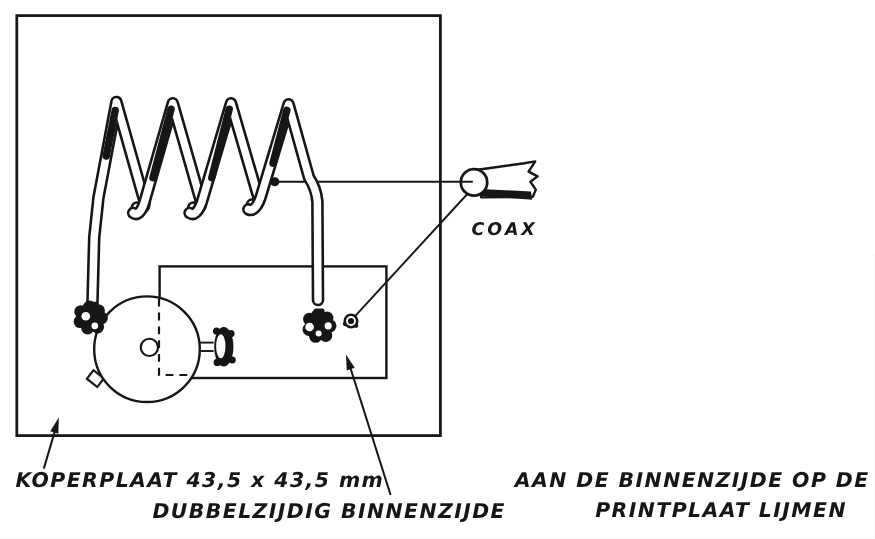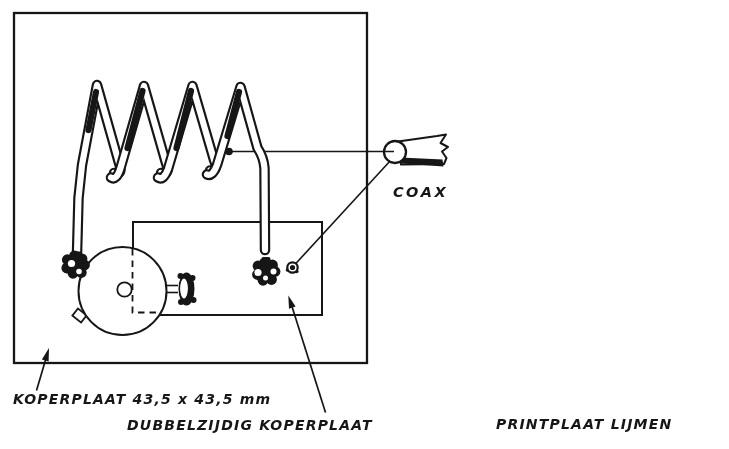--- a/index.html
+++ b/index.html
@@ -10,21 +10,21 @@
     overflow:hidden;
     font-family:"DejaVu Sans", sans-serif;
   }
   .page svg{position:absolute;left:0;top:0;}
   .lbl{
     position:absolute;
     white-space:nowrap;
     color:#161616;
     font-style:italic;
     font-weight:600;
-    font-size:14px;
+    font-size:17px;
     letter-spacing:1.2px;
   }
   .lbl.small{
     font-size:14.5px;
     letter-spacing:2.4px;
     font-weight:700;
   }
 </style>
 </head>
 <body>
@@ -133,18 +133,19 @@
     <g>
       <line x1="325.5" y1="412.5" x2="291.5" y2="305" stroke="#161616" stroke-width="1.7"></line>
       <polygon points="288.3,295.5 295.6,306.5 289,308.8" fill="#161616"></polygon>
     </g>
   </svg>
 
   <div class="lbl small" style="left:393px;top:184px;">COAX</div>
 
   <div class="lbl" style="left:13px;top:391px;">KOPERPLAAT 43,5 x 43,5 mm</div>
 
-  <div class="lbl" style="left:127px;top:417px;">DUBBELZIJDIG KOPERPLAAT</div>
+  <div class="lbl" style="left:127px;top:417px;">DUBBELZIJDIG BINNENZIJDE</div>
 
+  <div class="lbl" style="left:429px;top:391px;">AAN DE BINNENZIJDE OP DE</div>
 
   <div class="lbl" style="left:496px;top:416px;">PRINTPLAAT LIJMEN</div>
 
 </div>
 
 </body></html>

